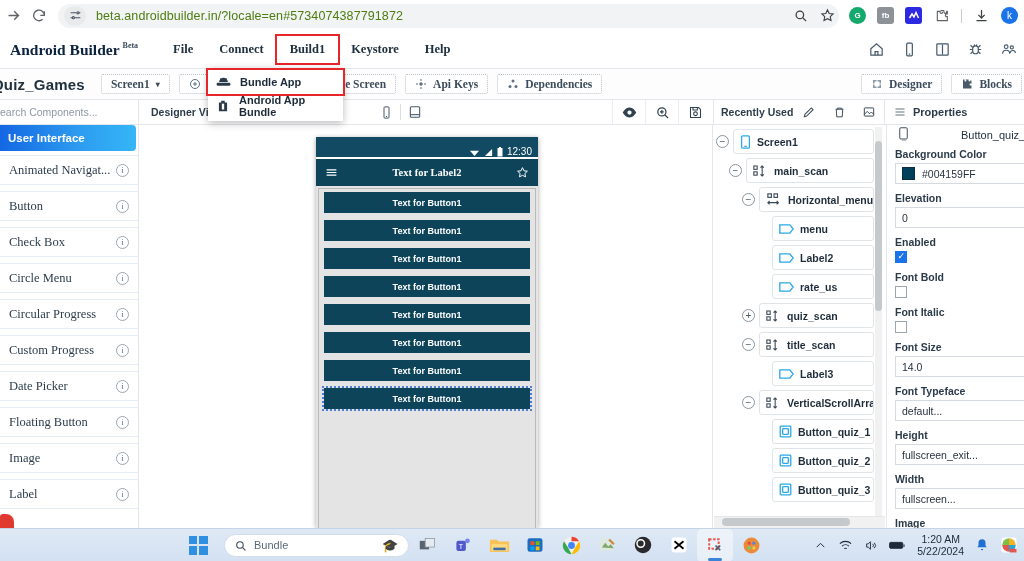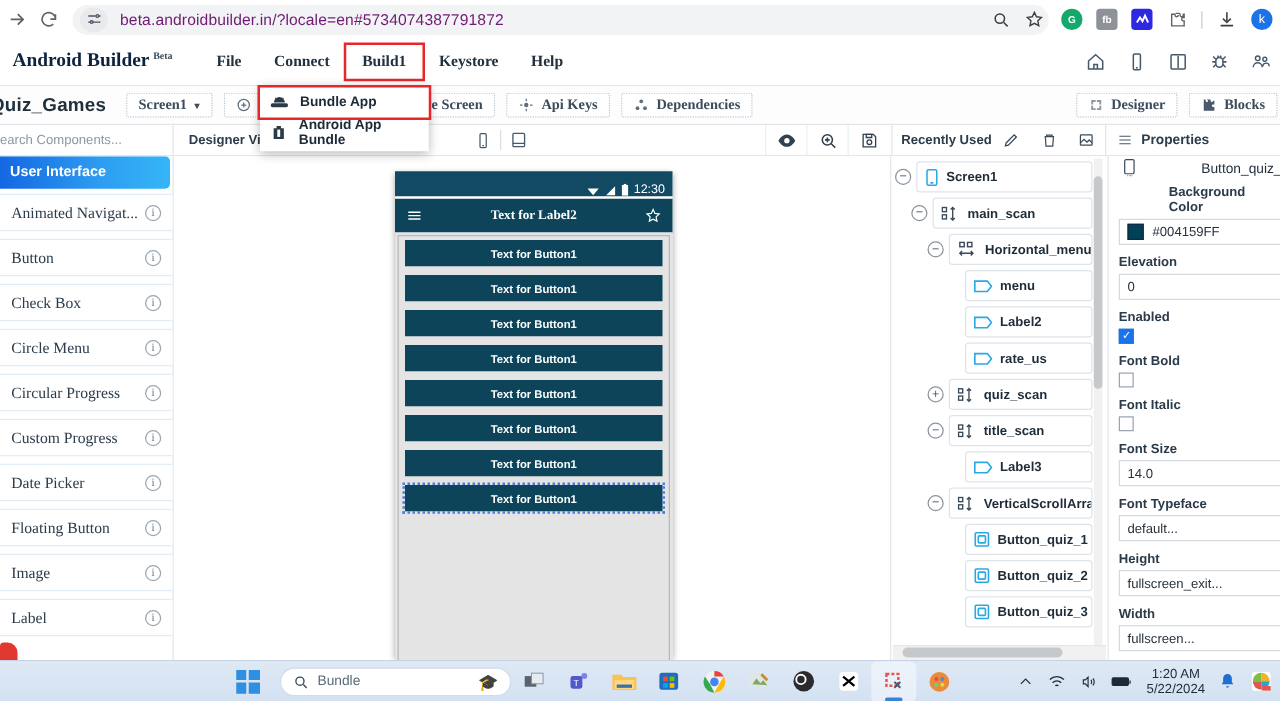--- a/index.html
+++ b/index.html
@@ -19,21 +19,21 @@
   }
   .nav-btn{ width:26px; height:26px; display:flex; align-items:center;
     justify-content:center; color:#5f6368; flex:none; }
   .omnibox{
     margin-left:6px; height:24px; flex:1; background:#f1f3f4;
     border-radius:14px; display:flex; align-items:center; padding:0 6px;
     position:relative;
   }
   .omnibox .site-ic{ width:22px;height:20px;display:flex;align-items:center;justify-content:center;
     background:#e9eaec;border-radius:11px; }
-  .url{ font-size:12.5px; color:#701a75; margin-left:10px; white-space:nowrap;
+  .url{ font-size:12.5px; color:#4d7c0f; margin-left:10px; white-space:nowrap;
         font-family:"Liberation Sans", sans-serif; letter-spacing:.1px;}
   .omni-right{ position:absolute; right:4px; top:0; height:24px; display:flex; align-items:center; gap:12px;}
   .ext-row{ display:flex; align-items:center; gap:11px; margin-left:10px; margin-right:6px; flex:none;}
   .ext{ width:17px; height:17px; display:flex; align-items:center; justify-content:center;
         border-radius:3px; font-size:8px; font-weight:bold; color:#fff; }
   .avatar{ width:17px;height:17px;border-radius:50%;background:#1a73e8;color:#fff;
     font-size:10px; display:flex;align-items:center;justify-content:center;}
 
   
   .app-header{
@@ -167,21 +167,21 @@
   .tree-hscroll{ position:absolute; left:0; bottom:0; width:171px; height:12px; background:#f1f1f1;
      border-top:1px solid #e7e7e7; display:flex; align-items:center;}
   .tree-hthumb{ position:absolute; left:8px; bottom:2px; height:8px; width:128px; background:#c6c9cc; border-radius:4px;}
 
   
   .props{
     position:absolute; left:886px; top:125px; width:138px; height:403px;
     background:#fff; border-left:1px solid #e3e6ea; overflow:hidden; padding:6px 0 0 8px;
   }
   .p-label{ font-size:10.5px; font-weight:bold; color:#2c3b4a; margin:8px 0 3px 0;}
-  .p-label:first-child{ margin-top:0;margin-left:40px;}
+  .p-label:first-child{ margin-top:0;}
   .p-field{
     height:21px; border:1px solid #d4dae0; background:#fff; display:flex; align-items:center;
     padding:0 6px; gap:7px; font-size:10.5px; color:#28323c; width:142px;
   }
   .swatch{ width:13px;height:13px; background:#004159; border:1px solid #0b2d3d; flex:none;}
   .p-check{ width:12px;height:12px;border:1px solid #9aa6b2; background:#fff; display:block;}
   .p-check.on{ background:#1a73e8; border-color:#1a73e8; position:relative;}
   .p-check.on:after{ content:"✓"; color:#fff; font-size:9px; position:absolute; left:1.5px; top:-1.5px;}
 
   

